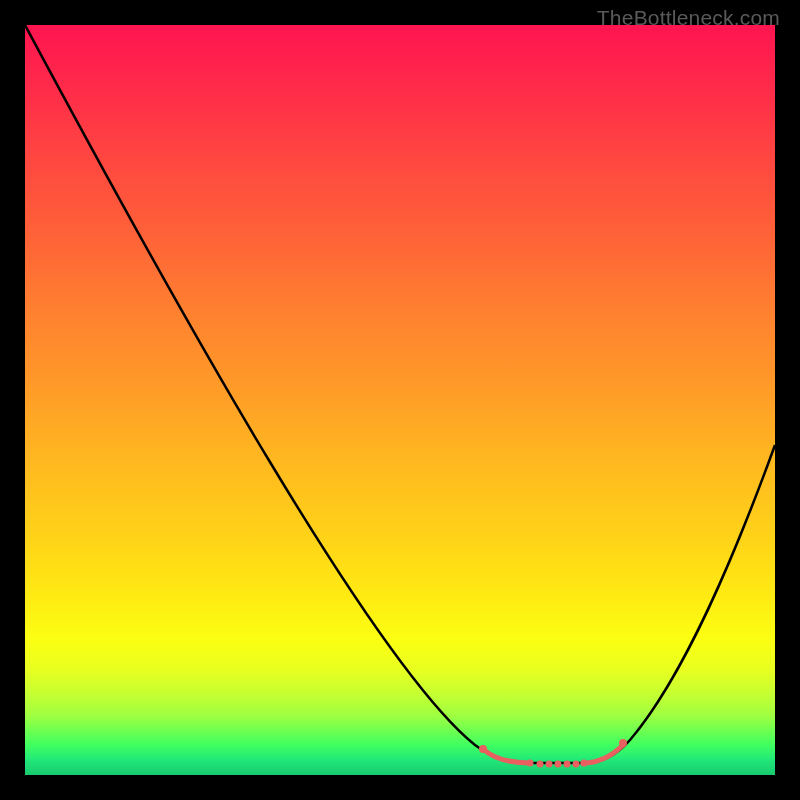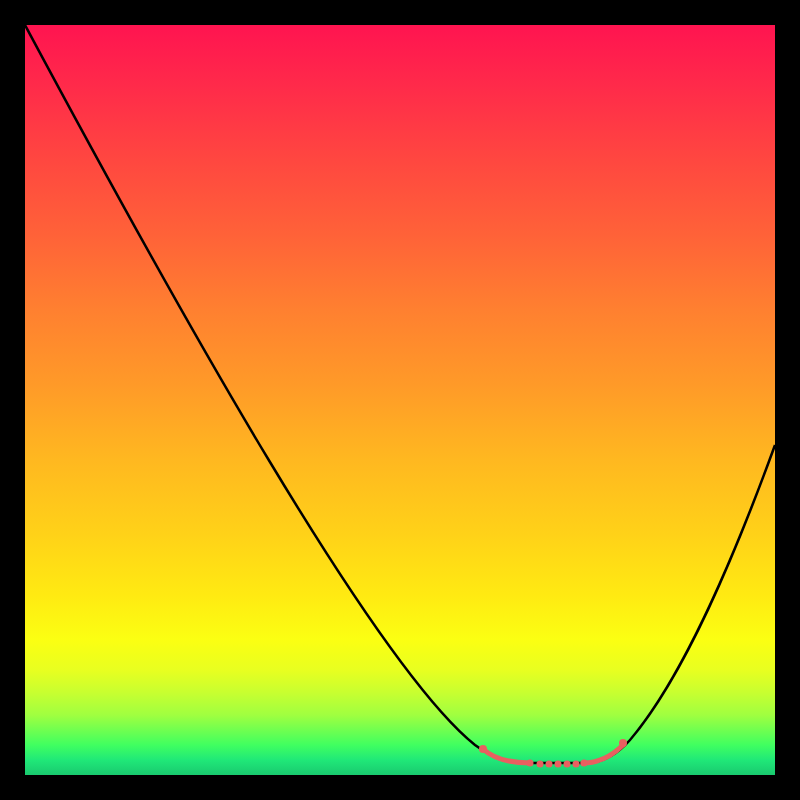--- a/index.html
+++ b/index.html
@@ -50,20 +50,21 @@
     top: 0;
     left: 0;
     width: 100%;
     height: 100%;
   }
 </style>
 </head>
 <body>
 
 <div class="container">
+  <div class="watermark">TheBottleneck.com</div>
   <div class="plot-area">
     <div class="gradient-bg"></div>
     <svg class="curve-svg" viewBox="0 0 750 750" preserveAspectRatio="none">
       <path d="M 0 0 C 150 280, 350 640, 450 720 C 470 735, 490 738, 500 738 L 560 738 C 575 738, 590 732, 605 715 C 660 650, 710 530, 750 420" stroke="#000" stroke-width="2.5" fill="none"></path>
       <g>
         <path d="M 458 724 C 470 735, 490 738, 505 738" stroke="#e86060" stroke-width="5" fill="none" stroke-linecap="round"></path>
         <path d="M 558 738 C 572 738, 585 733, 598 720" stroke="#e86060" stroke-width="5" fill="none" stroke-linecap="round"></path>
         <circle cx="458" cy="724" r="4" fill="#e86060"></circle>
         <circle cx="505" cy="738" r="3.5" fill="#e86060"></circle>
         <circle cx="515" cy="739" r="3.5" fill="#e86060"></circle>

